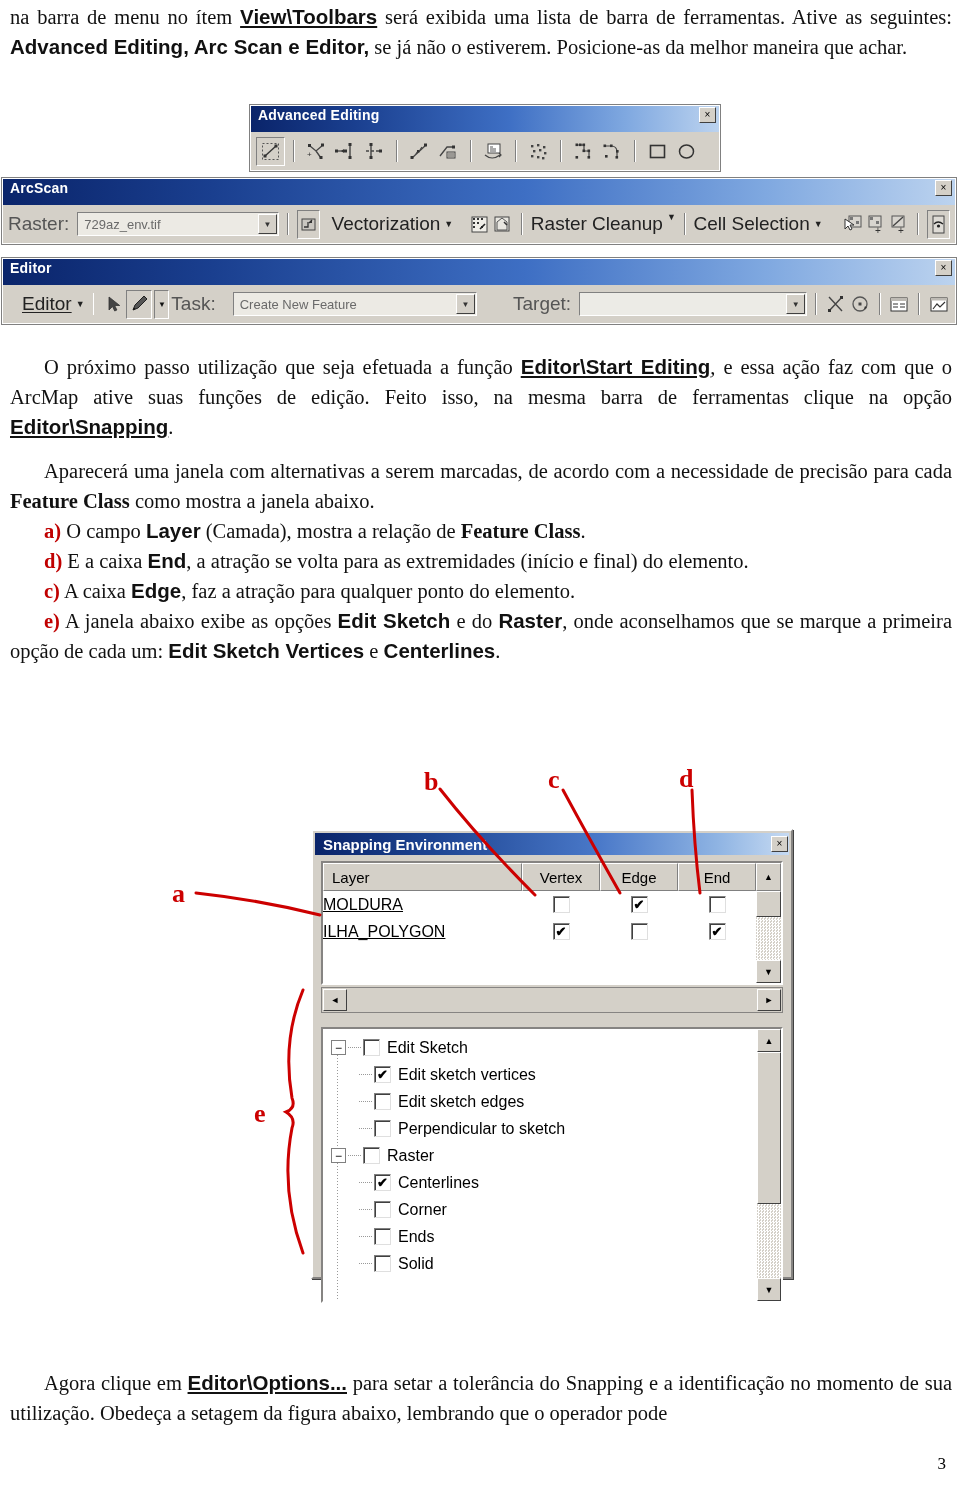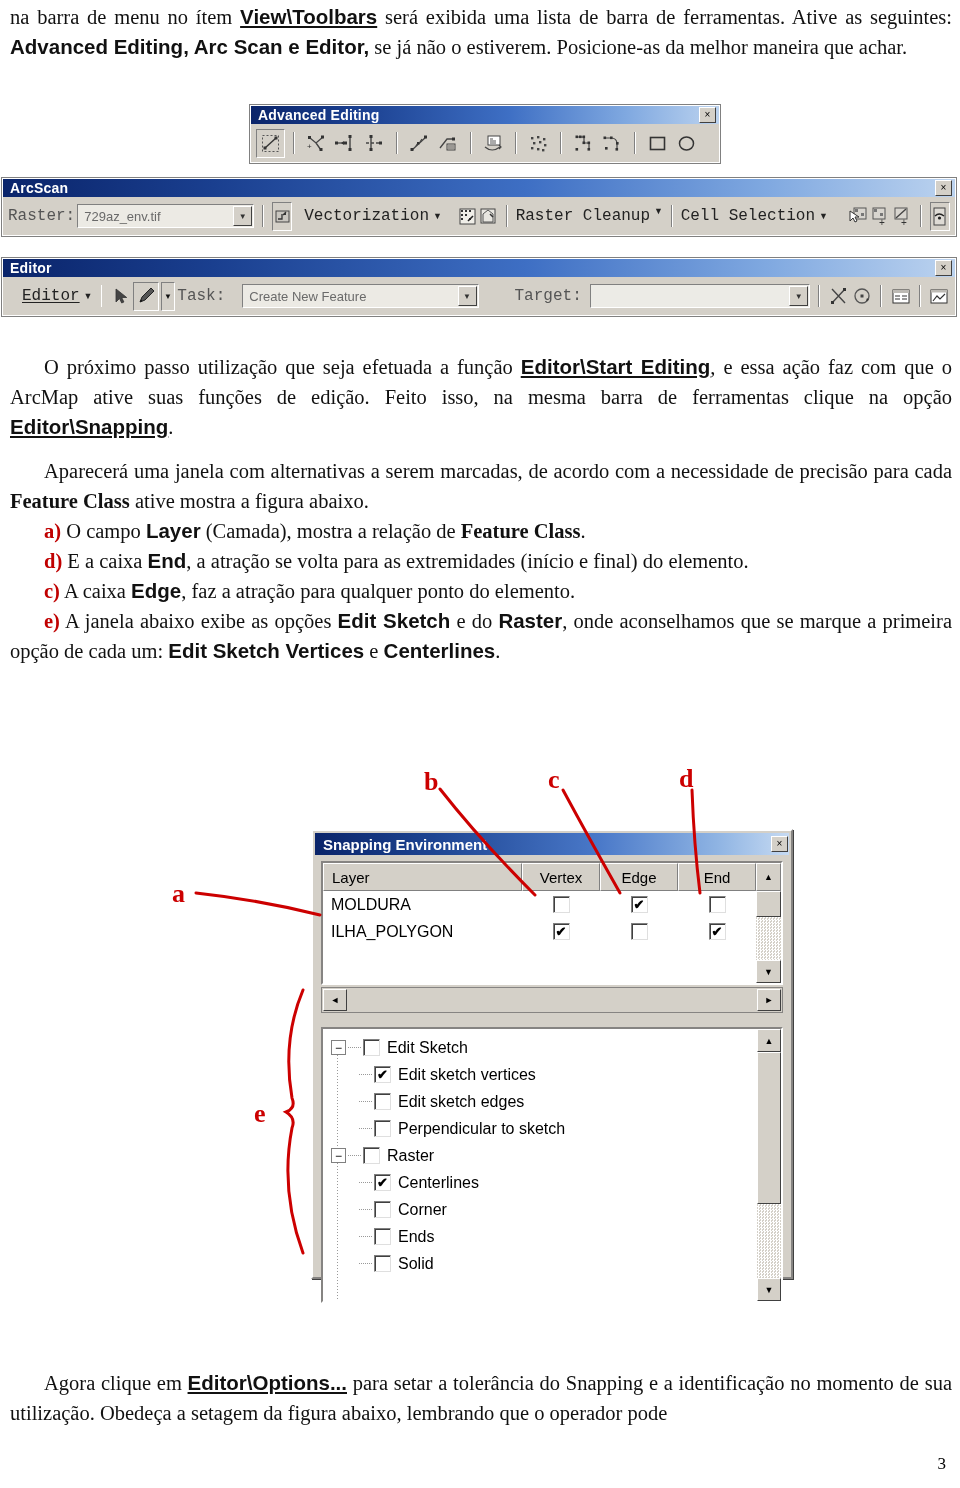--- a/index.html
+++ b/index.html
@@ -28,42 +28,42 @@
   #para-snap{position:absolute;left:10px;top:456px;width:942px;}
   #para-options{position:absolute;left:10px;top:1368px;width:942px;}
 
   
   .tbwin{position:absolute;background:#d4d0c8;
     border:1px solid #fff;
     box-shadow:0 0 0 1px #808080;}
   .tbtitle{
     height:18px;display:flex;align-items:center;
     background:linear-gradient(90deg,#0a246a 0%,#1a3f8f 22%,#3e6fc4 55%,#7fa8e0 80%,#bcd3ef 100%);
-    padding:0 2px 0 7px;
+    padding:0 2px 8px 7px;
   }
   .tbtitle .t{
     color:#fff;font-family:"Liberation Sans",sans-serif;
     font-weight:bold;font-size:14px;letter-spacing:.2px;
     flex:1;white-space:nowrap;
   }
   .tbclose{
     width:15px;height:14px;background:#d4d0c8;
     border:1px solid #fff;border-right-color:#404040;border-bottom-color:#404040;
     display:flex;align-items:center;justify-content:center;
     font-family:"Liberation Sans",sans-serif;font-size:10px;line-height:1;color:#000;
     margin-right:1px;cursor:pointer;
   }
   .tbrow{display:flex;align-items:center;height:38px;padding:0 5px;gap:2px;background:#d4d0c8;}
   .sep{width:1px;height:22px;background:#808080;border-right:1px solid #fff;margin:0 6px;}
   .btn{
     width:27px;height:27px;display:flex;align-items:center;justify-content:center;
     cursor:pointer;
   }
   .btn.sunken{border:1px solid #808080;border-right-color:#fff;border-bottom-color:#fff;background:#d4d0c8;}
-  .lbl{font-family:Liberation Mono, monospace;font-size:16px;color:#555;white-space:nowrap;}
+  .lbl{font-family:Liberation Sans, sans-serif;font-size:19px;color:#555;white-space:nowrap;}
   .lbl.dk{color:#222;}
   .arrow{font-size:9px;line-height:1;margin-left:4px;color:#222;}
   .combo{
     height:22px;background:#eceae4;border:1px solid #808080;
     border-right-color:#fff;border-bottom-color:#fff;
     display:flex;align-items:center;position:relative;
   }
   .combo .val{
     font-family:"Liberation Sans",sans-serif;font-size:13px;color:#6a6a6a;
     padding-left:6px;white-space:nowrap;overflow:hidden;flex:1;
@@ -106,22 +106,23 @@
     padding-left:8px;box-sizing:border-box;
   }
   .gh.c{justify-content:center;padding-left:0;}
   .gh.layer{flex:1;}
   .gh.col{width:78px;}
   .gh.spin{width:25px;justify-content:center;padding-left:0;font-size:9px;}
   .grid-body{flex:1;background:#fff;display:flex;}
   .grid-rows{flex:1;}
   .grow{display:flex;height:27px;align-items:center;}
   .grow .name{
-    flex:1;padding-left:8px;font-family:"Liberation Sans",sans-serif;font-size:16px;color:#000;
+    flex:1;font-family:"Liberation Sans",sans-serif;font-size:16px;color:#000;
     white-space:nowrap;
+    text-decoration:underline;
   }
   .grow .cell{width:78px;display:flex;align-items:center;justify-content:center;}
   .cb{
     width:15px;height:15px;background:#fff;border:1px solid #808080;
     border-right-color:#dfdfdf;border-bottom-color:#dfdfdf;
     box-shadow:inset 1px 1px 0 #404040;
     display:flex;align-items:center;justify-content:center;
     font-family:"Liberation Sans",sans-serif;font-size:13px;line-height:1;color:#000;font-weight:bold;
     cursor:pointer;
   }
@@ -312,21 +313,21 @@
     </div>
   </div>
 
   <div class="tbwin" id="tb-arcscan">
     <div class="tbtitle">
       <span class="t">ArcScan</span>
       <span class="tbclose">×</span>
     </div>
     <div class="tbrow">
       <span class="lbl">Raster:</span>
-      <div class="combo" style="width:258px;">
+      <div class="combo" style="width:258px;margin-left:6px;">
         <span class="val">729az_env.tif</span>
         <span class="dd">▼</span>
       </div>
       <div class="sep"></div>
       <div class="btn sunken">
         <svg width="17" height="17" viewBox="0 0 17 17">
             <rect x="2" y="3" width="13" height="11" fill="#c9c6c0" stroke="#444"></rect>
             <path d="M4 11 h4 v-5" stroke="#333" stroke-width="1.3" fill="none"></path>
             <path d="M9 7 l3 -3" stroke="#333" stroke-width="1.2"></path>
             <path d="M12 4 l0 3 -3 0" fill="#333"></path>
@@ -474,21 +475,21 @@
       </div>
     </div>
   </div>
 
   <div class="prose indent" id="para-editor">
     <span>O próximo passo utilização que seja efetuada a função </span><span class="b u">Editor\Start Editing</span><span>, e essa ação faz com que o ArcMap ative suas funções de edição. Feito isso, na mesma barra de ferramentas clique na opção </span><span class="b u">Editor\Snapping</span><span>.</span>
   </div>
 
   <div class="prose" id="para-snap">
     <div class="indent">
-      <span>Aparecerá uma janela com alternativas a serem marcadas, de acordo com a necessidade de precisão para cada  </span><span class="bs">Feature Class</span><span> ative mostra a figura abaixo.</span>
+      <span>Aparecerá uma janela com alternativas a serem marcadas, de acordo com a necessidade de precisão para cada  </span><span class="bs">Feature Class</span><span> como mostra a janela abaixo.</span>
     </div>
     <div class="indent">
       <span class="red">a)</span><span> O campo </span><span class="b">Layer</span><span> (Camada), mostra a relação de </span><span class="bs">Feature Class</span><span>.</span>
     </div>
     <div class="indent">
       <span class="red">d)</span><span> E a caixa </span><span class="b">End</span><span>, a atração se volta para as extremidades (início e final) do elemento.</span>
     </div>
     <div class="indent">
       <span class="red">c)</span><span> A caixa </span><span class="b">Edge</span><span>, faz a atração para qualquer ponto do elemento.</span>
     </div>

